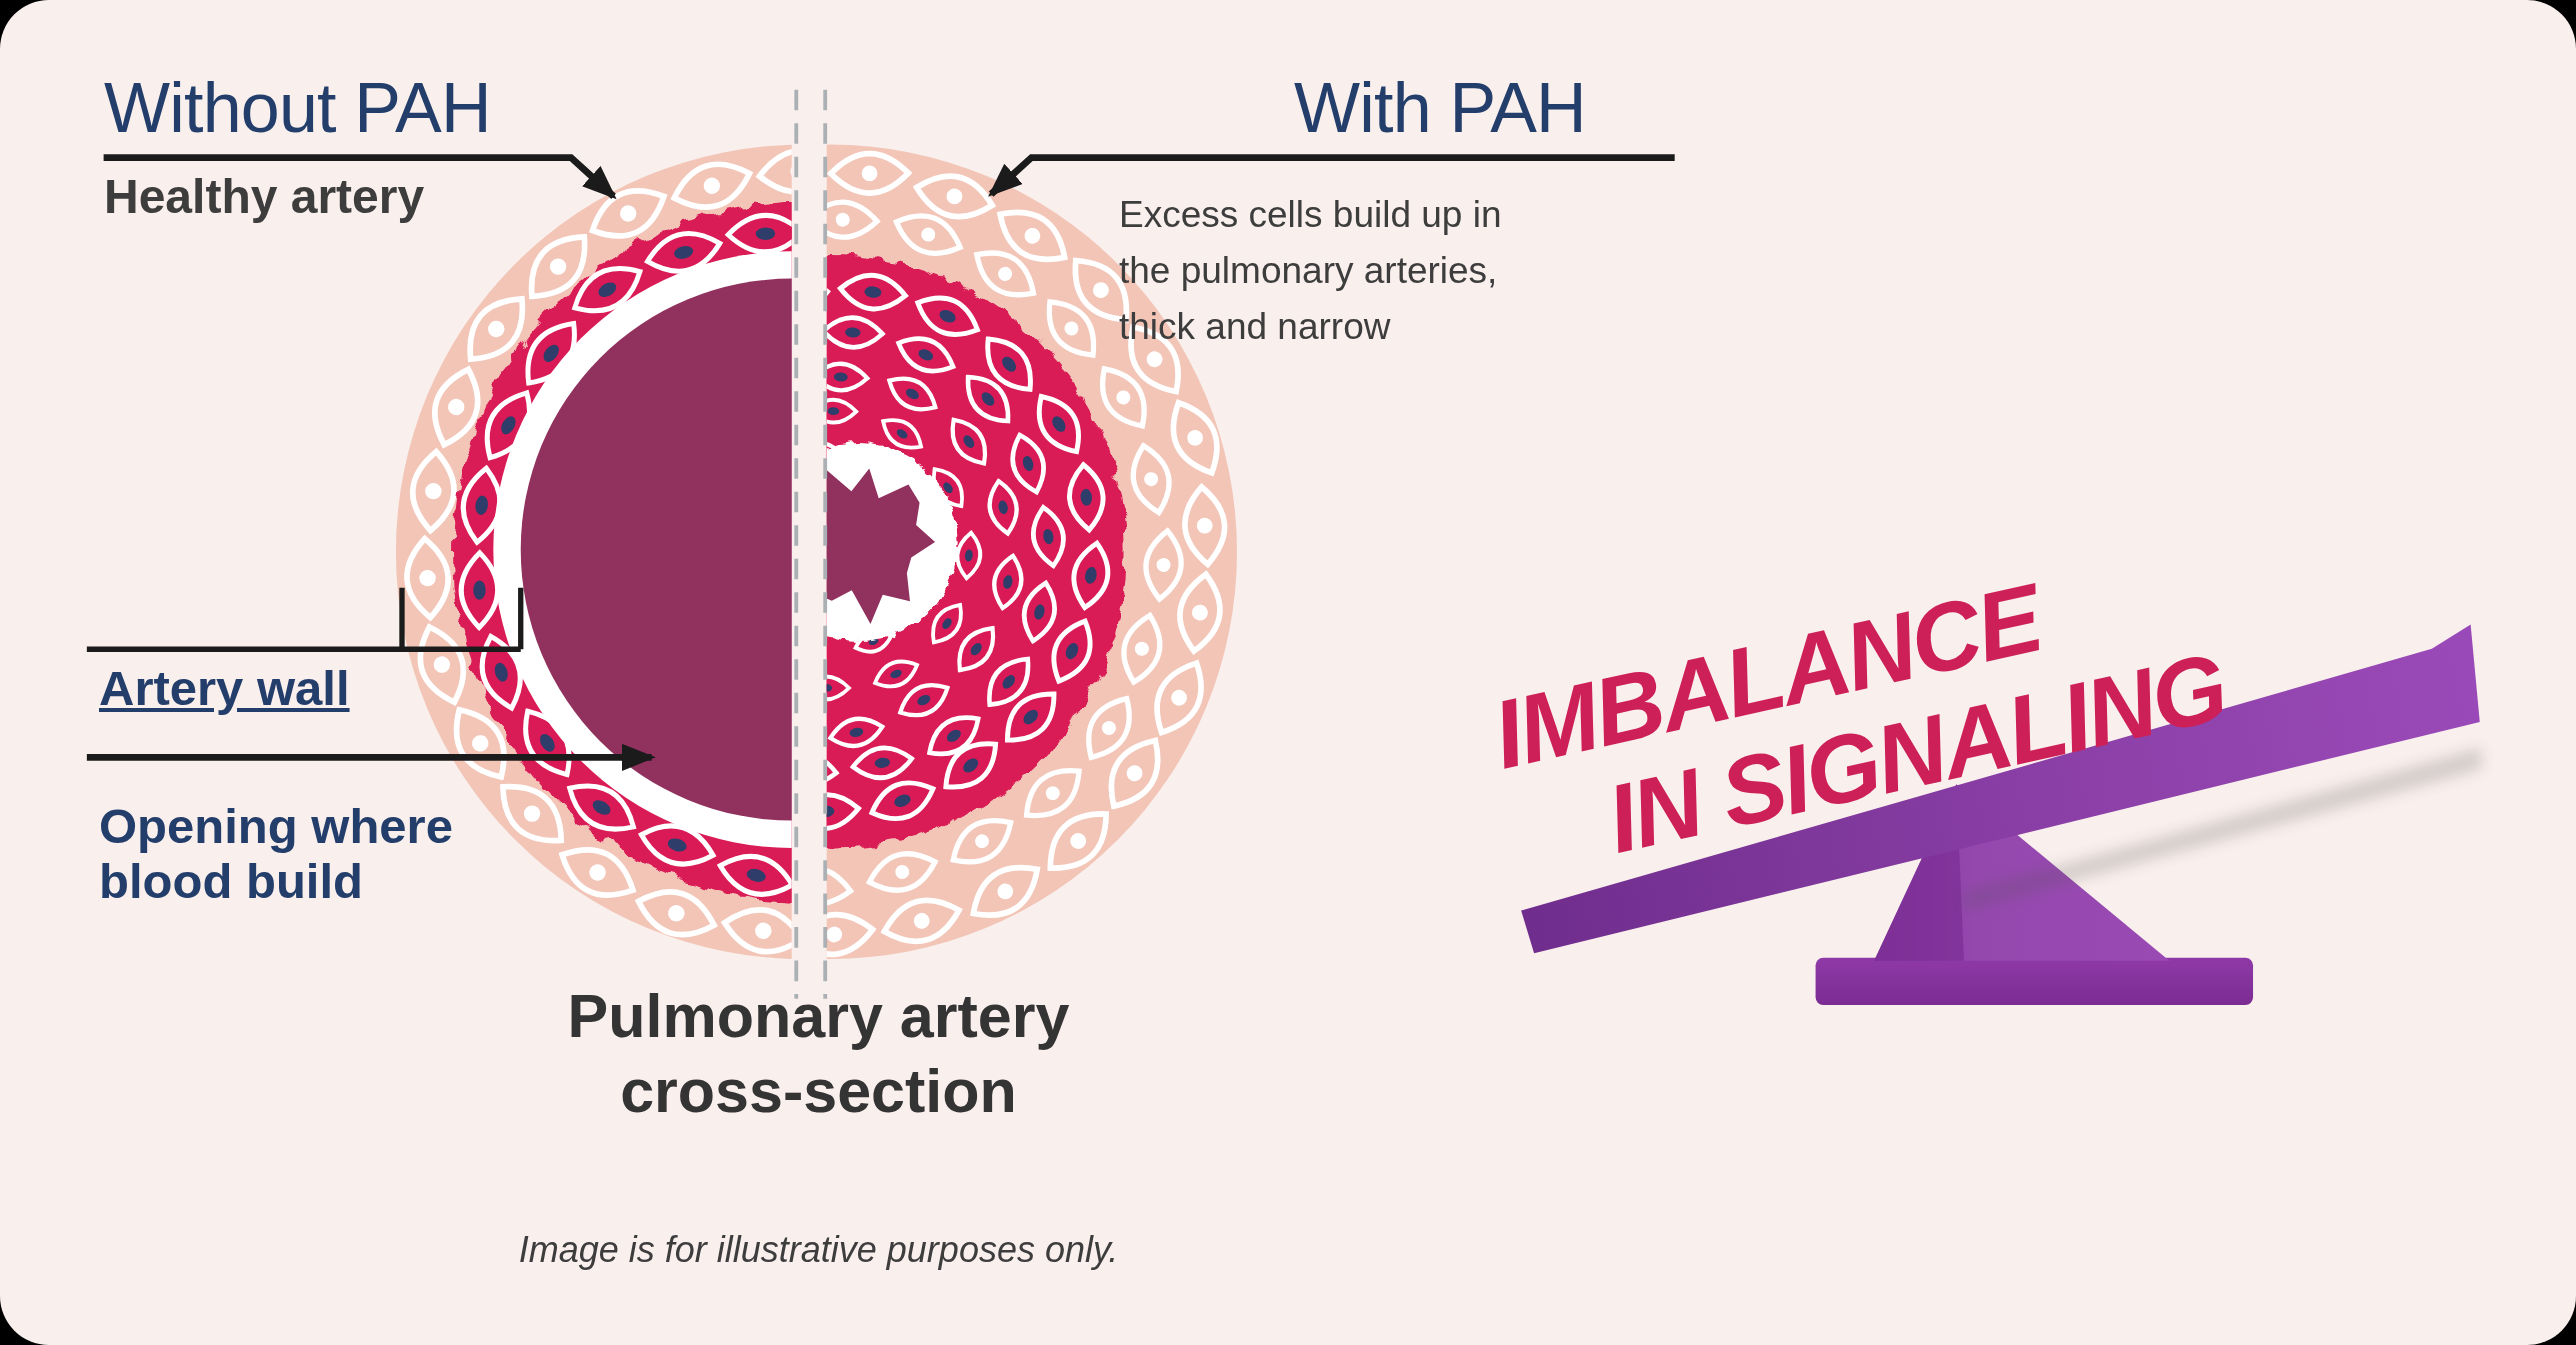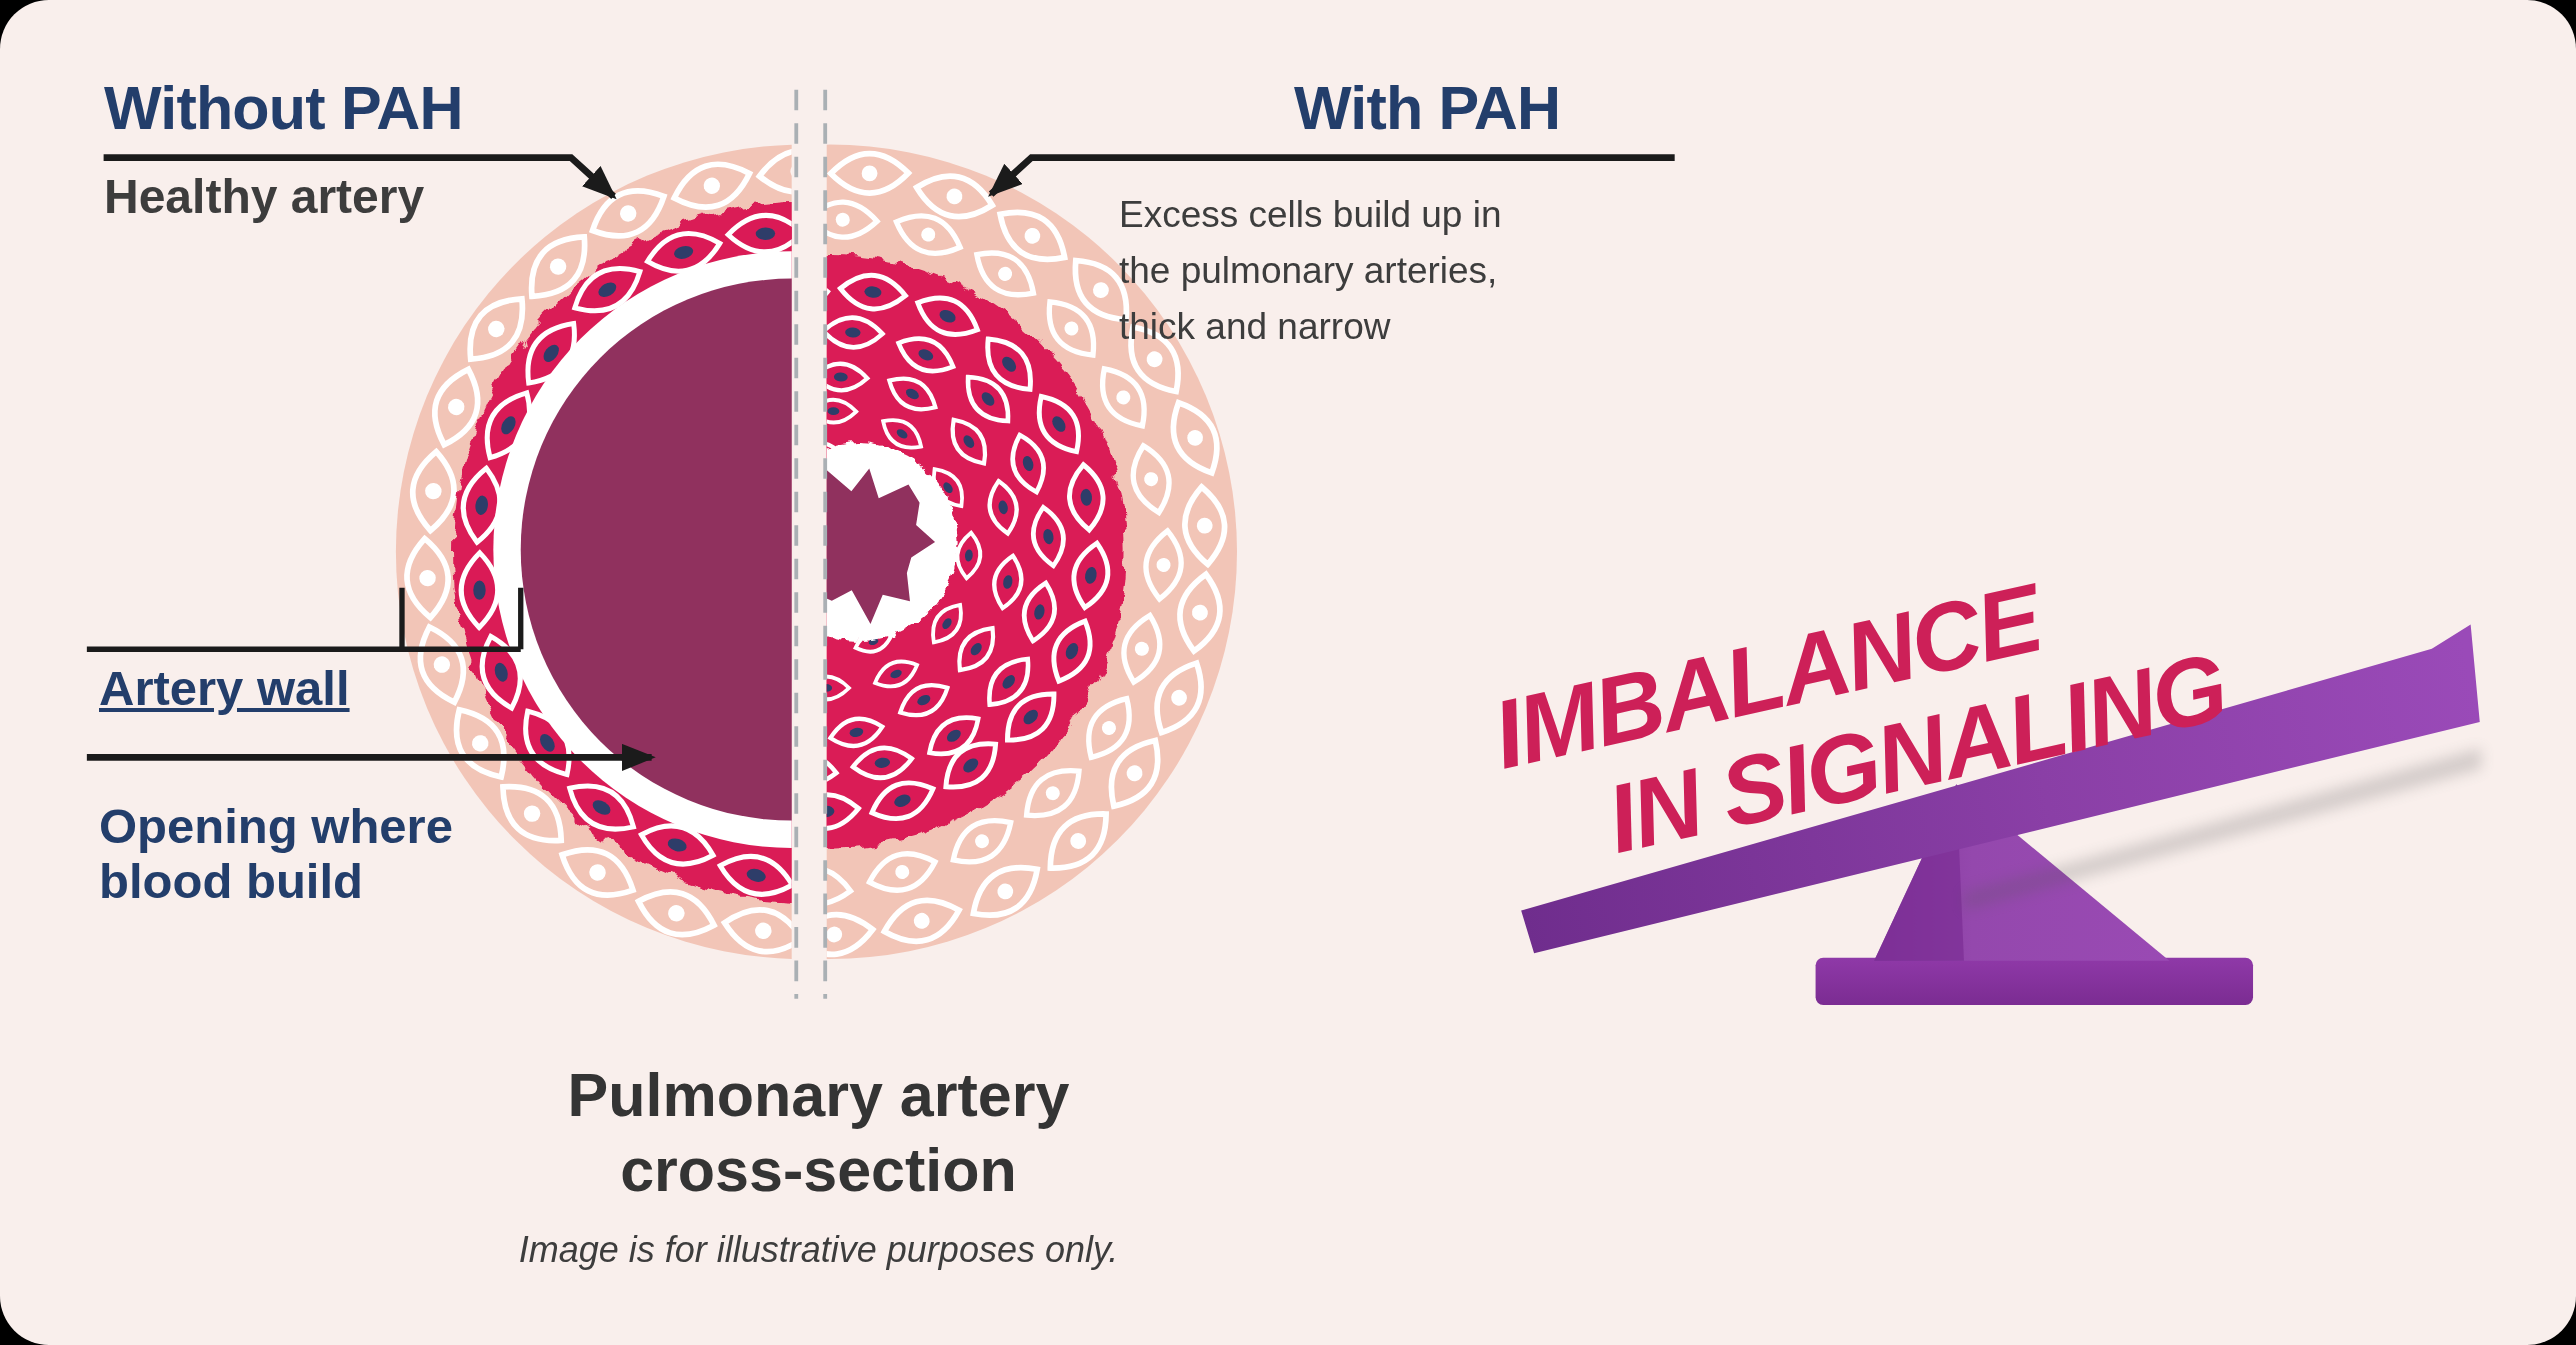--- a/index.html
+++ b/index.html
@@ -1,20 +1,20 @@
 <!DOCTYPE html>
 <html style="--bg: #f9efec; --navy: #233e6b; --body: #3d3d3d; --cap: #343434; --imb: #cd2058;font-size:12px"><head>
 <meta charset="utf-8">
 <style>
   html,body{margin:0;padding:0;background:#000;}
   body{width:2576px;height:1345px;font-family:"Liberation Sans", sans-serif;}
   .card{position:relative;width:2576px;height:1345px;background:var(--bg,#f9efec);
         border-radius:49px;overflow:hidden;}
   .abs{position:absolute;}
-  .heading{font-size:61px;font-weight:700;color:var(--navy,#233e6b);letter-spacing:-0.8px;line-height:64px;}
+  .heading{font-size:70px;font-weight:400;color:var(--navy,#233e6b);letter-spacing:-0.8px;line-height:64px;}
   .subtitle{font-size:48px;font-weight:700;color:var(--body,#3d3d3d);line-height:46px;}
   .desc{font-size:37px;font-weight:400;color:var(--body,#3d3d3d);line-height:56px;text-align:left;}
   .desc span{display:block;}
   .navlabel{font-size:49px;font-weight:700;color:var(--navy,#233e6b);line-height:55px;}
   .caption{font-size:61px;font-weight:700;color:var(--cap,#343434);line-height:75px;text-align:center;}
   .caption span{display:block;}
   .footnote{font-size:36px;font-style:italic;color:var(--body,#3d3d3d);text-align:center;line-height:41px;}
   #seesaw-wrap{left:1431px;top:518px;width:1145px;height:563px;}
   #seesaw-svg{position:absolute;inset:0;}
   #imbalance-block{position:absolute;left:53px;top:166px;width:837px;
@@ -792,21 +792,21 @@
     <span>the pulmonary arteries,</span>
     <span>thick and narrow</span>
   </div>
 
   <div class="abs navlabel" style="left:99px;top:661px;text-decoration:underline;">Artery wall</div>
   <div class="abs navlabel" style="left:99px;top:799px;">
     <span style="display:block">Opening where</span>
     <span style="display:block">blood build</span>
   </div>
 
-  <div class="abs caption" style="left:453px;top:1058px;width:731px;">
+  <div class="abs caption" style="left:453px;top:979px;width:731px;">
     <span>Pulmonary artery</span>
     <span>cross-section</span>
   </div>
   <div class="abs footnote" style="left:453px;top:1229px;width:731px;">Image is for illustrative purposes only.</div>
 
   <div id="seesaw-wrap" class="abs">
     <svg id="seesaw-svg" width="1145" height="563" viewBox="0 0 1504 740">
       <defs>
         <linearGradient id="plankGrad" x1="118" y1="516" x2="1378" y2="268" gradientUnits="userSpaceOnUse">
           <stop offset="0" stop-color="#6f2d8d"></stop>

